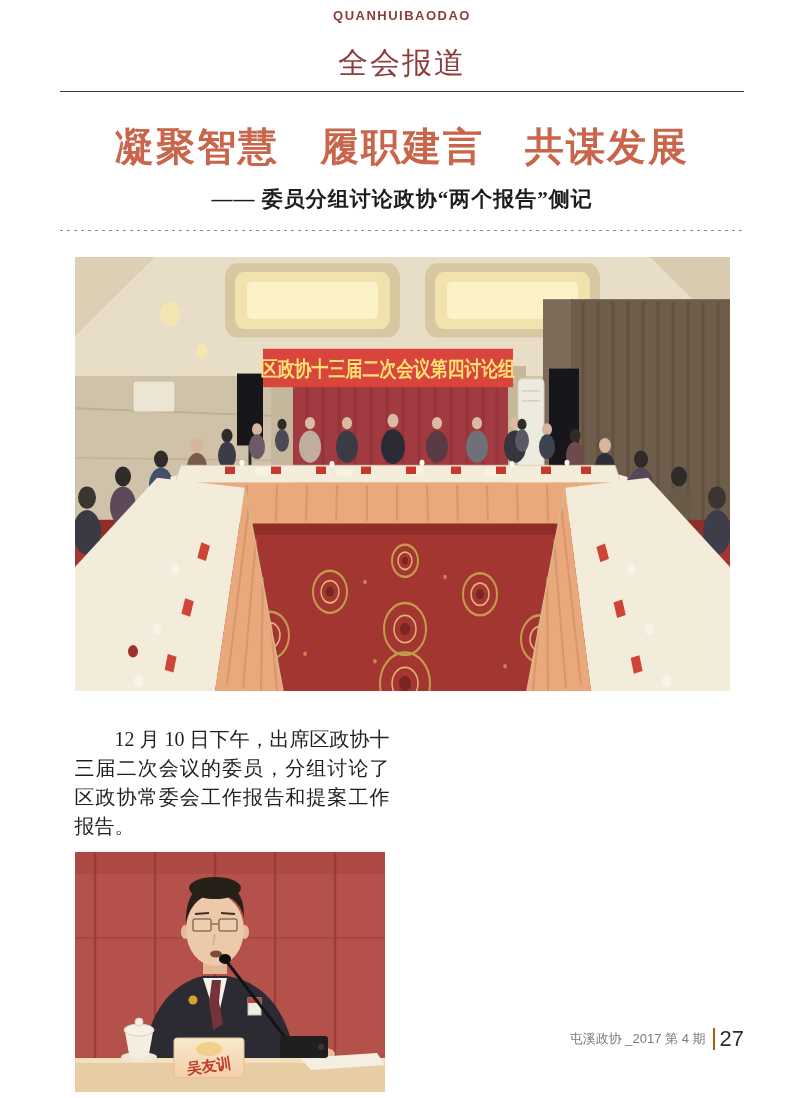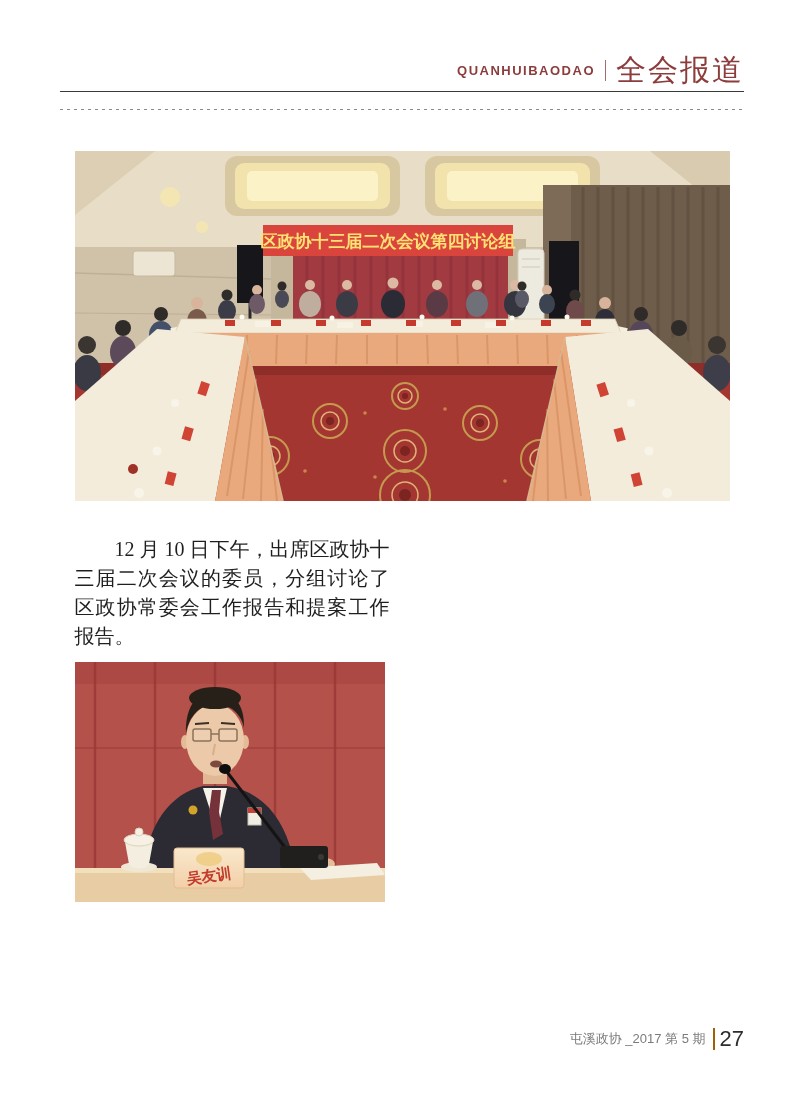--- a/index.html
+++ b/index.html
@@ -2,35 +2,35 @@
 <html><head>
 <meta charset="utf-8">
 <style>
   * { margin:0; padding:0; box-sizing:border-box; }
   html,body { background:#ffffff; }
   body { font-family:"Liberation Serif","DejaVu Serif",serif; }
   .page { position:relative; width:804px; height:1098px; background:#ffffff; margin:0 auto; overflow:hidden; }
   .inner { padding:56px 60px 0 60px; }
 
   
-  .hdr { display:flex; justify-content:flex-end; align-items:center; gap:10px; color:#8d3c3c; height:28px; }
+  .hdr { display:flex; justify-content:flex-end; align-items:center; gap:10px; color:#8d3c3c; height:28px;flex-direction:column; }
   .hdr .en { font-family:"Liberation Sans","DejaVu Sans",sans-serif; font-size:13px; letter-spacing:1.5px; font-weight:bold; }
   .hdr .vbar { width:1px; height:21px; background:#a96a6a; }
   .hdr .cn { font-size:30px; font-weight:normal; letter-spacing:2px; }
   .hdr-rule { border:none; border-top:1.5px solid #3a3a3a; margin-top:7px; }
 
   
   .title { margin-top:33px; text-align:center; font-family:"Liberation Sans","DejaVu Sans",sans-serif;
            font-size:39px; font-weight:bold; letter-spacing:2px; color:#c8654a; line-height:1.15; }
   .subtitle { margin-top:15px; text-align:center; font-size:21px; font-weight:bold; letter-spacing:1px; color:#1c1c1c; }
   .dashes { margin-top:17px; height:1px;
             background-image:repeating-linear-gradient(90deg,#8a8a8a 0 3px,transparent 3px 7px); }
 
   
-  .photo-main { width:655px; height:350px; margin:41px auto 0 auto; }
+  .photo-main { width:655px; height:434px; margin:26px auto 0 auto; }
   .photo-main svg, .photo-speaker svg { display:block; width:100%; height:100%; }
   .photo-speaker { width:310px; height:240px; margin-top:11px; }
 
   
   .cols { display:flex; gap:20px; margin:34px auto 0 auto; width:655px; }
   .col-l { width:315px; flex:0 0 315px; }
   .col-r { flex:1; }
   .cols p { font-size:20px; line-height:29px; color:#1f1f1f; text-align:justify; text-indent:2em; }
   .col-r p + p { margin-top:3px; }
 
@@ -45,20 +45,22 @@
 <div class="page">
   <div class="inner">
 
     <div class="hdr">
       <span class="en">QUANHUIBAODAO</span>
       <span class="vbar"></span>
       <span class="cn">全会报道</span>
     </div>
     <hr class="hdr-rule">
 
+    <div class="title">凝聚智慧　履职建言　共谋发展</div>
+    <div class="subtitle">—— 委员分组讨论政协“两个报告”侧记</div>
     <div class="dashes"></div>
 
     <div class="photo-main">
       <svg viewBox="0 0 655 350" preserveAspectRatio="none">
 
         <rect width="655" height="350" fill="#cfc2a9"></rect>
 
         <rect width="655" height="96" fill="#e8ddc6"></rect>
         <polygon points="0,0 80,0 0,64" fill="#dccfb4"></polygon>
         <polygon points="655,0 575,0 655,64" fill="#d8cbb0"></polygon>
@@ -384,16 +386,16 @@
           </svg>
         </div>
       </div>
 
       <div class="col-r">
       </div>
     </div>
   </div>
 
   <div class="footer">
-    <span>屯溪政协 _2017 第 5 期</span>
+    <span>屯溪政协 _2017 第 4 期</span>
     <span class="num">27</span>
   </div>
 </div>
 
 </body></html>

